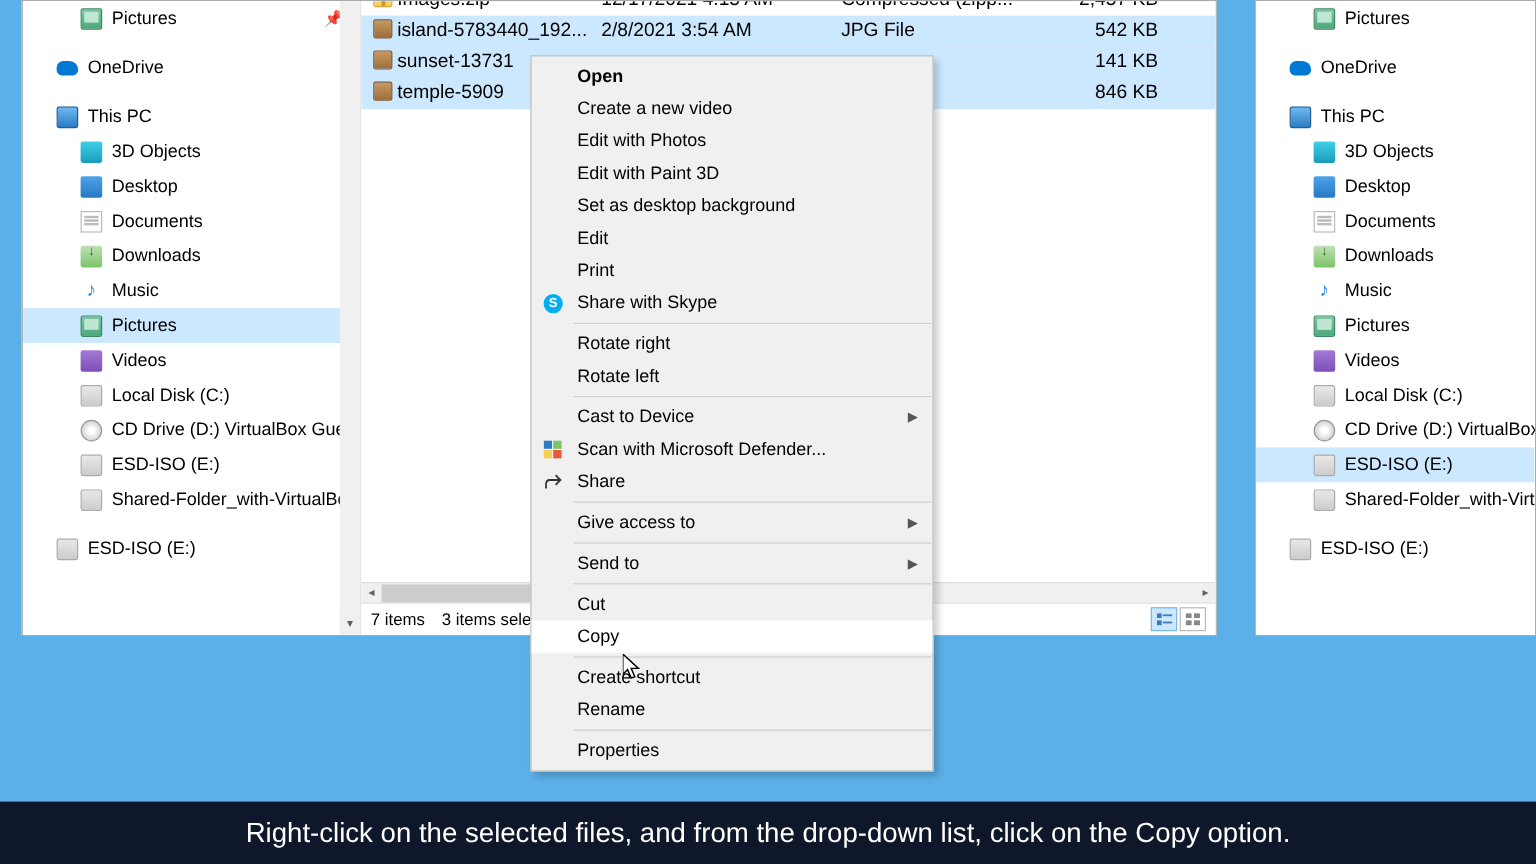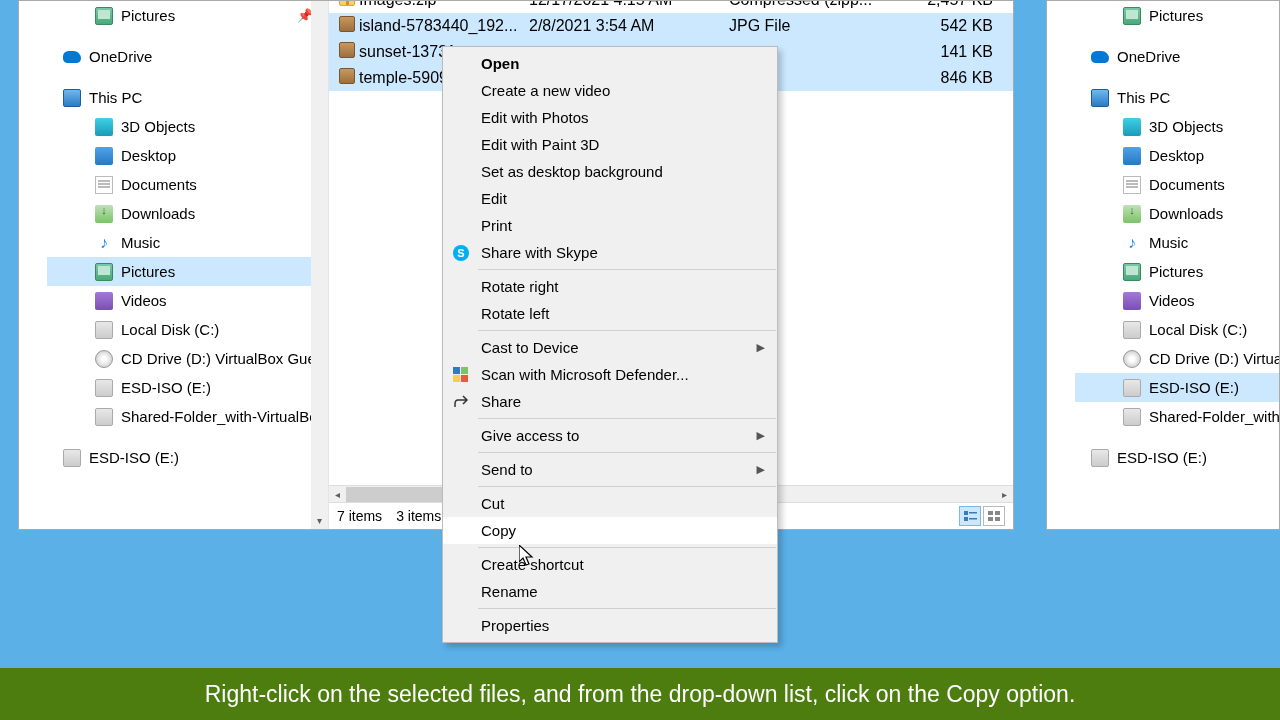--- a/index.html
+++ b/index.html
@@ -3,25 +3,25 @@
 <meta charset="utf-8">
 <style>
 * { margin: 0; padding: 0; box-sizing: border-box; font-family: 'Segoe UI', sans-serif; }
 body { width: 1280px; height: 720px; background: #5bb0e8; overflow: hidden; position: relative; }
 
 .explorer { position: absolute; background: #fff; border: 1px solid #aaa; display: flex; flex-direction: column; }
 .explorer-left { left: 18px; top: 0; width: 996px; height: 530px; }
 .explorer-right { left: 1046px; top: 0; width: 234px; height: 530px; }
 
 .explorer-body { display: flex; flex: 1; overflow: hidden; }
-.nav-pane { width: 282px; background: #fff; border-right: 1px solid #e5e5e5; overflow-y: auto; position: relative; margin-left: 28px; }
+.nav-pane { width: 282px; background: #fff; border-right: 1px solid #e5e5e5; overflow-y: auto; position: relative; }
 .explorer-right .nav-pane { width: 232px; border-right: none; }
 
 .nav-item { display: flex; align-items: center; height: 29px; padding-left: 48px; font-size: 15px; color: #000; cursor: default; gap: 8px; white-space: nowrap; }
-.nav-item.l0 { padding-left: 16px; }
+.nav-item.l0 { padding-left: 28px; }
 .nav-item.selected { background: #cce8ff; }
 .nav-item .icn { width: 18px; height: 18px; flex-shrink: 0; display: inline-flex; align-items: center; justify-content: center; }
 .pin { margin-left: auto; margin-right: 14px; color: #888; font-size: 13px; }
 
 .nav-scroll { position: absolute; right: 0; top: 0; bottom: 0; width: 17px; background: #f0f0f0; display: flex; flex-direction: column; }
 .nav-scroll .sdown { margin-top: auto; height: 17px; background: #f0f0f0; color: #606060; text-align: center; font-size: 10px; line-height: 17px; }
 
 .content { flex: 1; display: flex; flex-direction: column; background: #fff; }
 .file-list { flex: 1; overflow: hidden; }
 .row { display: flex; align-items: center; height: 26px; font-size: 16px; color: #000; }
@@ -51,21 +51,21 @@
 .ctx-item .ctx-icn { position: absolute; left: 9px; width: 18px; height: 18px; display: flex; align-items: center; justify-content: center; }
 .ctx-sep { height: 1px; background: #d0d0d0; margin: 3px 1px 3px 35px; }
 .ctx-item.hover { background: #fff; }
 
 
 .highlight { position: absolute; left: 462px; top: 492px; width: 110px; height: 104px; background: radial-gradient(circle, #fff200 0%, #fff200 40%, rgba(255,242,0,0) 72%); border-radius: 50%; z-index: 45; pointer-events: none; }
 .cursor { position: absolute; left: 519px; top: 545px; z-index: 60; }
 
 .watermark { position: absolute; right: 40px; top: 30px; color: #fff; font-family: Georgia, serif; font-size: 23px; opacity: 0.55; z-index: 40; text-shadow: 0 0 2px rgba(255,255,255,0.5); font-weight: bold; }
 
-.caption { position: absolute; left: 0; right: 0; bottom: 0; height: 52px; background: #4d7c0f; color: #fff; display: flex; align-items: center; justify-content: center; font-size: 23px; z-index: 70; }
+.caption { position: absolute; left: 0; right: 0; bottom: 0; height: 52px; background: #0f172a; color: #fff; display: flex; align-items: center; justify-content: center; font-size: 23px; z-index: 70; }
 .ic-pic { background: linear-gradient(#7bc8a4,#4aa97a); border: 1px solid #3b8861; border-radius: 2px; position: relative; }
 .ic-pic::after { content:''; position:absolute; left:2px; top:2px; right:2px; bottom:5px; background:#bfe6d3; }
 .ic-onedrive { width:18px; height:12px; background:#0078d4; border-radius: 6px 8px 5px 5px; }
 .ic-pc { background:linear-gradient(#6fb8f0,#2b7cc4); border:1px solid #1f5c94; border-radius:2px; }
 .ic-3d { background:linear-gradient(#3fd0e8,#1a9bb8); border-radius:2px; }
 .ic-desktop { background:linear-gradient(#4da3e8,#2878c4); border-radius:2px; }
 .ic-doc { background:#fff; border:1px solid #bbb; position:relative; }
 .ic-doc::after { content:''; position:absolute; left:2px; top:3px; right:2px; height:2px; background:#bbb; box-shadow: 0 3px 0 #bbb, 0 6px 0 #bbb; }
 .ic-down { background:linear-gradient(#bfe0b8,#7cc468); border-radius:2px; position:relative; }
 .ic-down::after { content:'↓'; position:absolute; left:0; right:0; text-align:center; font-size:11px; color:#2c6b1f; top:-1px; }

